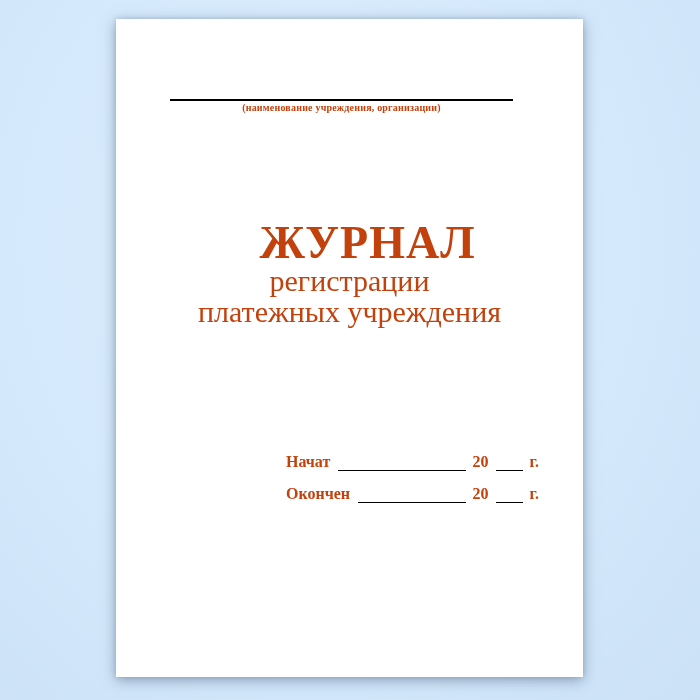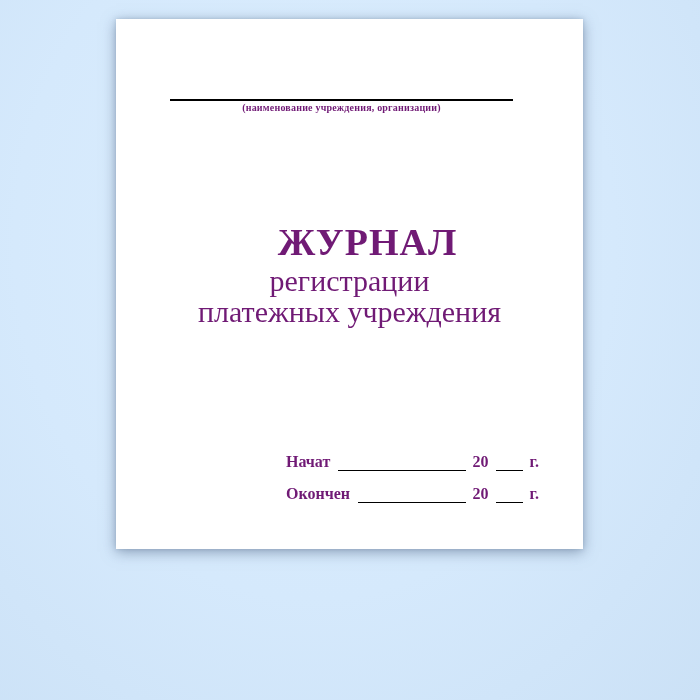--- a/index.html
+++ b/index.html
@@ -16,24 +16,24 @@
     height: 700px;
     overflow: hidden;
     background: radial-gradient(ellipse at 45% 35%, #dceefe 0%, #d5e9fc 55%, #cbe1f6 100%);
   }
 
   .paper {
     position: absolute;
     left: 116px;
     top: 19px;
     width: 467px;
-    height: 530px;
+    height: 658px;
     background: #ffffff;
     box-shadow: 0 3px 13px rgba(88, 110, 140, 0.6), 0 0 4px rgba(88, 110, 140, 0.25);
-    color: #701a75;
+    color: #c2410c;
   }
 
   
   .org-block {
     position: absolute;
     top: 80px;
     left: 0;
     right: 0;
   }
   .org-line {
@@ -56,21 +56,21 @@
   
   .title-block {
     position: absolute;
     top: 201px;
     left: 0;
     right: 0;
     text-align: center;
   }
   .title-main {
     font-weight: bold;
-    font-size: 38px;
+    font-size: 46px;
     line-height: 45px;
     letter-spacing: 1px;
     margin-left: 36px;
   }
   .title-sub {
     font-weight: normal;
     font-size: 30px;
     line-height: 31px;
   }
 

